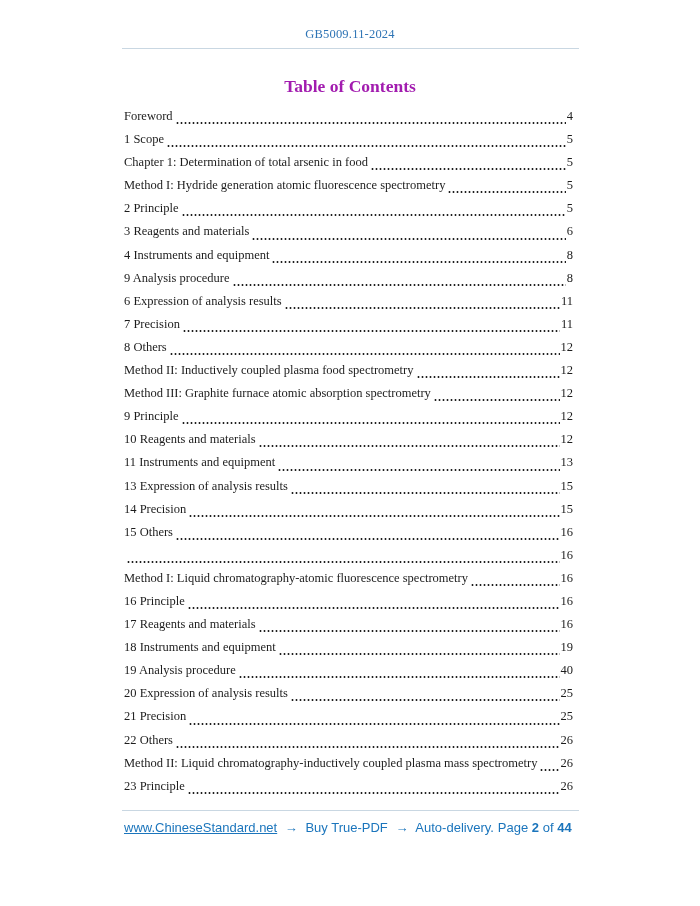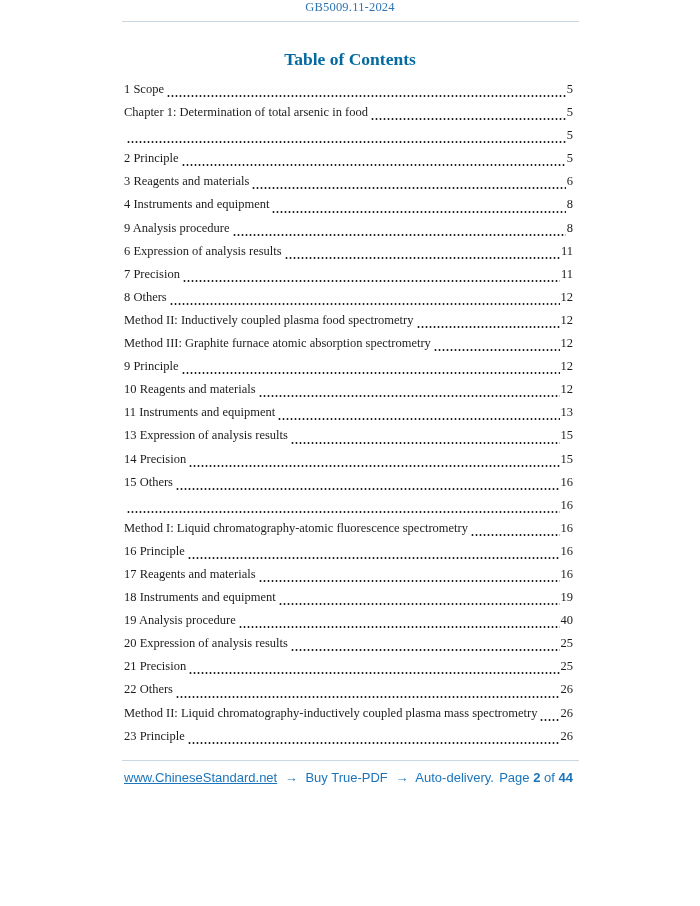--- a/index.html
+++ b/index.html
@@ -4,20 +4,21 @@
 <style>
   html, body { margin: 0; padding: 0; background: #ffffff; }
   .page {
     position: relative;
     width: 700px;
     height: 906px;
     background: #ffffff;
     font-family: "Liberation Serif", serif;
     overflow: hidden;
     box-sizing: border-box;
+    padding-top: 27px;
   }
   .doc-number {
     text-align: center;
     font-size: 12.5px;
     line-height: 14px;
     color: var(--accent-blue, #2e74b5);
     letter-spacing: 0.2px;
   }
   .rule {
     width: 457px;
@@ -25,21 +26,21 @@
     border: none;
     border-top: 1px solid var(--rule-color, #c9d7e2);
     height: 0;
   }
   .page-title {
     margin: 27px 0 4px;
     text-align: center;
     font-size: 17.5px;
     line-height: 20px;
     font-weight: bold;
-    color: #0369a1;
+    color: #a21caf;
   }
   .toc {
     margin: 13px 0 0 124px;
     width: 449px;
   }
   .toc-row {
     display: flex;
     align-items: baseline;
     height: 23.1px;
     font-size: 12.5px;
@@ -57,21 +58,20 @@
     background-size: 4px 4px;
     background-repeat: repeat-x;
     background-position: left bottom;
   }
   .toc-page { flex: 0 0 auto; }
   .footer-rule { margin-top: 8px; }
   .footer-row {
     margin: 9px 0 0 124px;
     width: 449px;
     display: flex;
-    justify-content: space-between;
     align-items: baseline;
     font-family: "Liberation Sans", sans-serif;
     font-size: 13px;
     color: var(--footer-blue, #1b75bc);
   }
   .footer-left span { margin-right: 4px; }
   .footer-link { text-decoration: underline; cursor: pointer; }
   .footer-right span { }
   .bold { font-weight: bold; }
 </style>
@@ -81,30 +81,36 @@
 <div class="page">
 
   <div class="doc-number">GB5009.11-2024</div>
 
   <hr class="rule">
 
   <h1 class="page-title">Table of Contents</h1>
 
   <div class="toc">
       <div class="toc-row">
+        <span class="toc-label">Foreword</span>
+        <span class="toc-leader"></span>
+        <span class="toc-page">4</span>
+      </div>
+      <div class="toc-row">
         <span class="toc-label">1 Scope</span>
         <span class="toc-leader"></span>
         <span class="toc-page">5</span>
       </div>
       <div class="toc-row">
         <span class="toc-label">Chapter 1: Determination of total arsenic in food</span>
         <span class="toc-leader"></span>
         <span class="toc-page">5</span>
       </div>
       <div class="toc-row">
+        <span class="toc-label">Method I: Hydride generation atomic fluorescence spectrometry</span>
         <span class="toc-leader"></span>
         <span class="toc-page">5</span>
       </div>
       <div class="toc-row">
         <span class="toc-label">2 Principle</span>
         <span class="toc-leader"></span>
         <span class="toc-page">5</span>
       </div>
       <div class="toc-row">
         <span class="toc-label">3 Reagents and materials</span>

